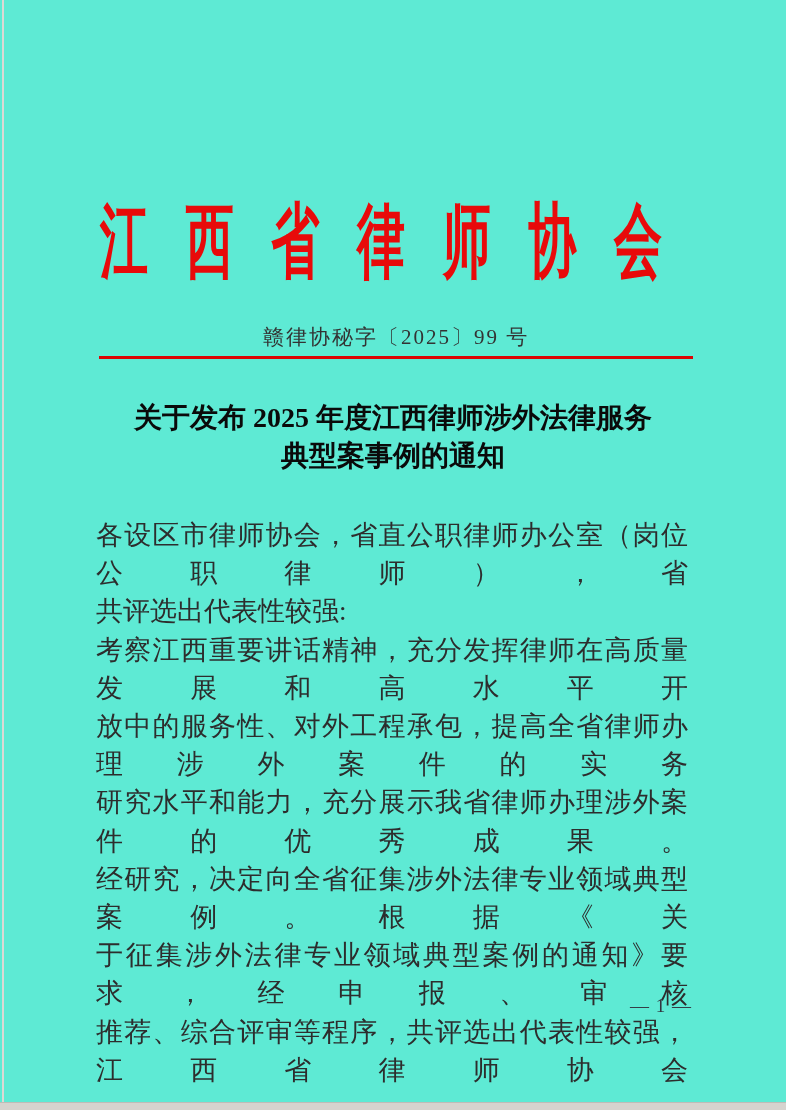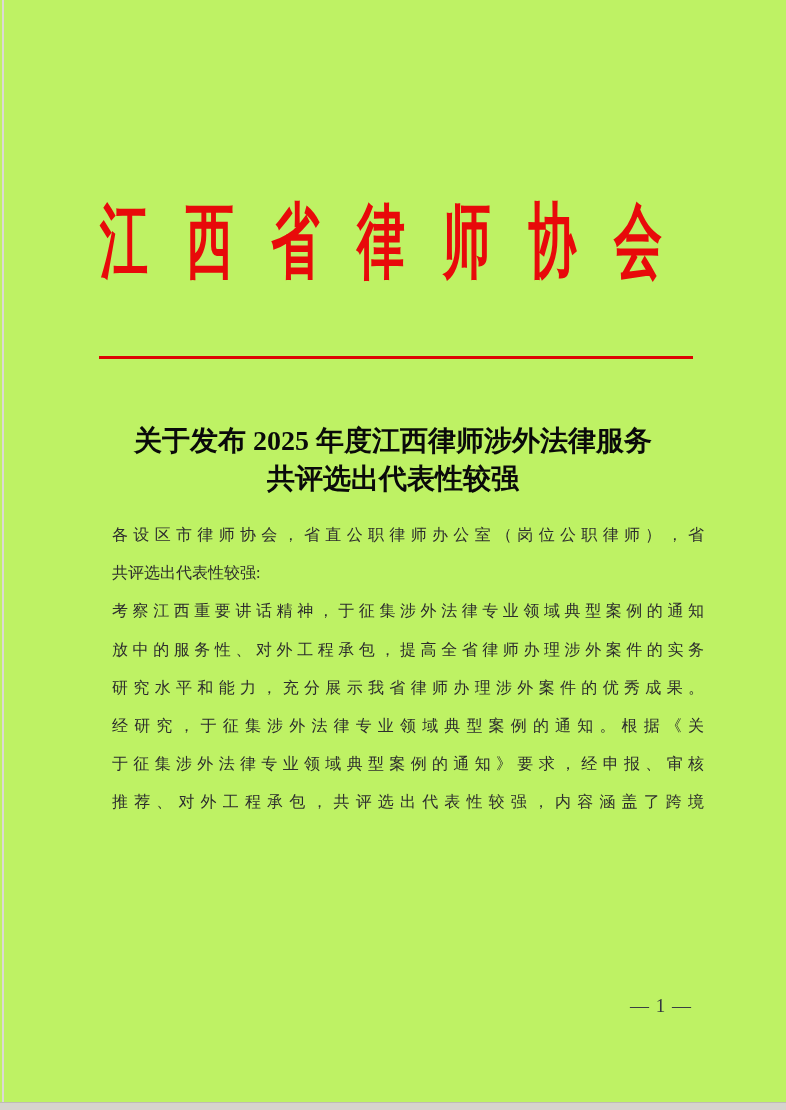--- a/index.html
+++ b/index.html
@@ -4,21 +4,21 @@
 <style>
   html, body {
     margin: 0;
     padding: 0;
     background: #ffffff;
   }
   .page {
     position: relative;
     width: 786px;
     height: 1110px;
-    background: #bef264;
+    background: #5eead4;
     overflow: hidden;
     font-family: "Liberation Serif", "DejaVu Serif", serif;
   }
   
   .edge-left {
     position: absolute;
     left: 2px; top: 0;
     width: 2px; height: 1103px;
     background: #dcd9d4;
   }
@@ -56,33 +56,33 @@
     letter-spacing: 2px;
   }
   .red-rule {
     position: absolute;
     left: 99px; top: 356px;
     width: 594px; height: 3px;
     background: #dd0404;
   }
   .doc-title {
     position: absolute;
-    left: 50px; top: 422px;
+    left: 50px; top: 399px;
     width: 686px;
     text-align: center;
     font-size: 28px;
     line-height: 38px;
     font-weight: 800;
     color: #0a0a0a;
   }
   .body-text {
     position: absolute;
-    left: 112px; top: 516px;
+    left: 96px; top: 516px;
     width: 592px;
-    font-size: 16px;
+    font-size: 27px;
     line-height: 38.2px;
     color: #2d2d2d;
   }
   .body-text .jl {
     text-align: justify;
     text-align-last: justify;
   }
   .body-text .indent {
     padding-left: 42px;
   }
@@ -99,36 +99,37 @@
 </style>
 </head>
 <body>
 
 <div class="page">
 
   <div class="edge-left"></div>
 
   <div class="org-title">江西省律师协会</div>
 
+  <div class="doc-number">赣律协秘字〔2025〕99 号</div>
 
   <div class="red-rule"></div>
 
   <div class="doc-title">
     <div>关于发布 2025 年度江西律师涉外法律服务</div>
-    <div>共评选出代表性较强</div>
+    <div>典型案事例的通知</div>
   </div>
 
   <div class="body-text">
     <div class="jl">各设区市律师协会，省直公职律师办公室（岗位公职律师），省</div>
     <div>共评选出代表性较强:</div>
-    <div class="jl">考察江西重要讲话精神，于征集涉外法律专业领域典型案例的通知</div>
+    <div class="jl">考察江西重要讲话精神，充分发挥律师在高质量发展和高水平开</div>
     <div class="jl">放中的服务性、对外工程承包，提高全省律师办理涉外案件的实务</div>
     <div class="jl">研究水平和能力，充分展示我省律师办理涉外案件的优秀成果。</div>
-    <div class="jl">经研究，于征集涉外法律专业领域典型案例的通知。根据《关</div>
+    <div class="jl">经研究，决定向全省征集涉外法律专业领域典型案例。根据《关</div>
     <div class="jl">于征集涉外法律专业领域典型案例的通知》要求，经申报、审核</div>
-    <div class="jl">推荐、对外工程承包，共评选出代表性较强，内容涵盖了跨境</div>
+    <div class="jl">推荐、综合评审等程序，共评选出代表性较强，江西省律师协会</div>
   </div>
 
   <div class="page-number">— 1 —</div>
 
   <div class="edge-bottom"></div>
 
 </div>
 
 </body></html>

